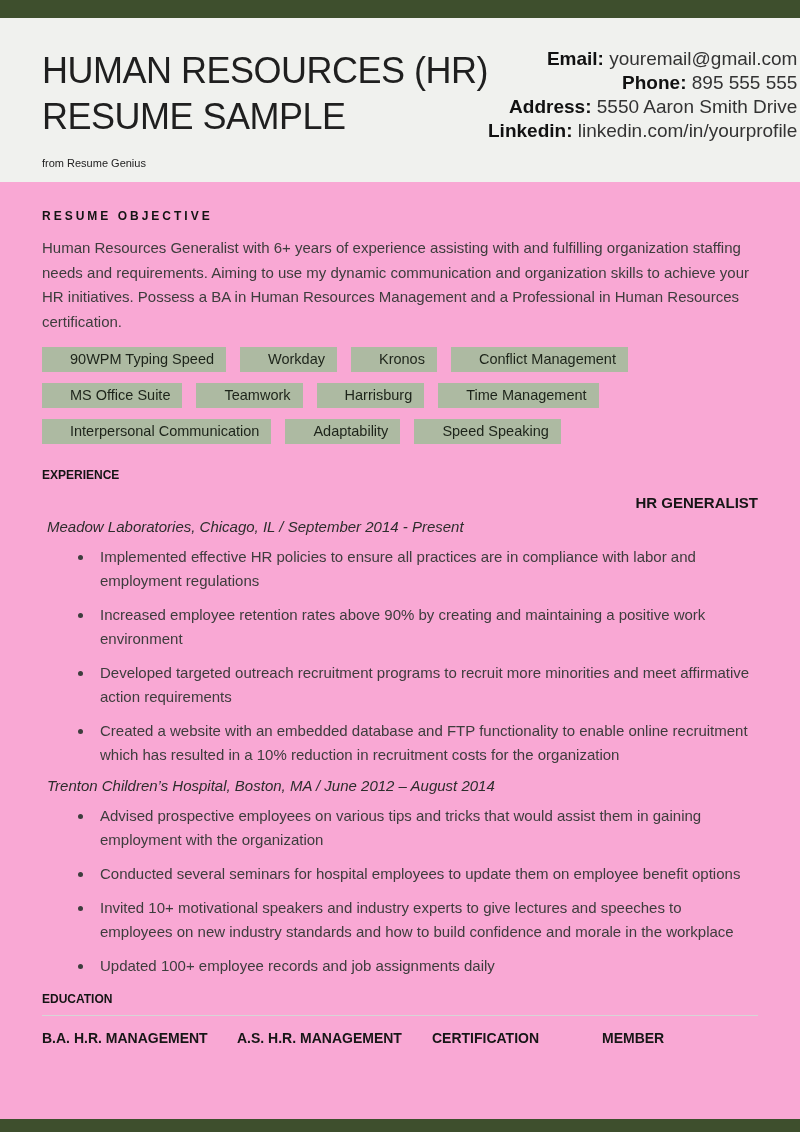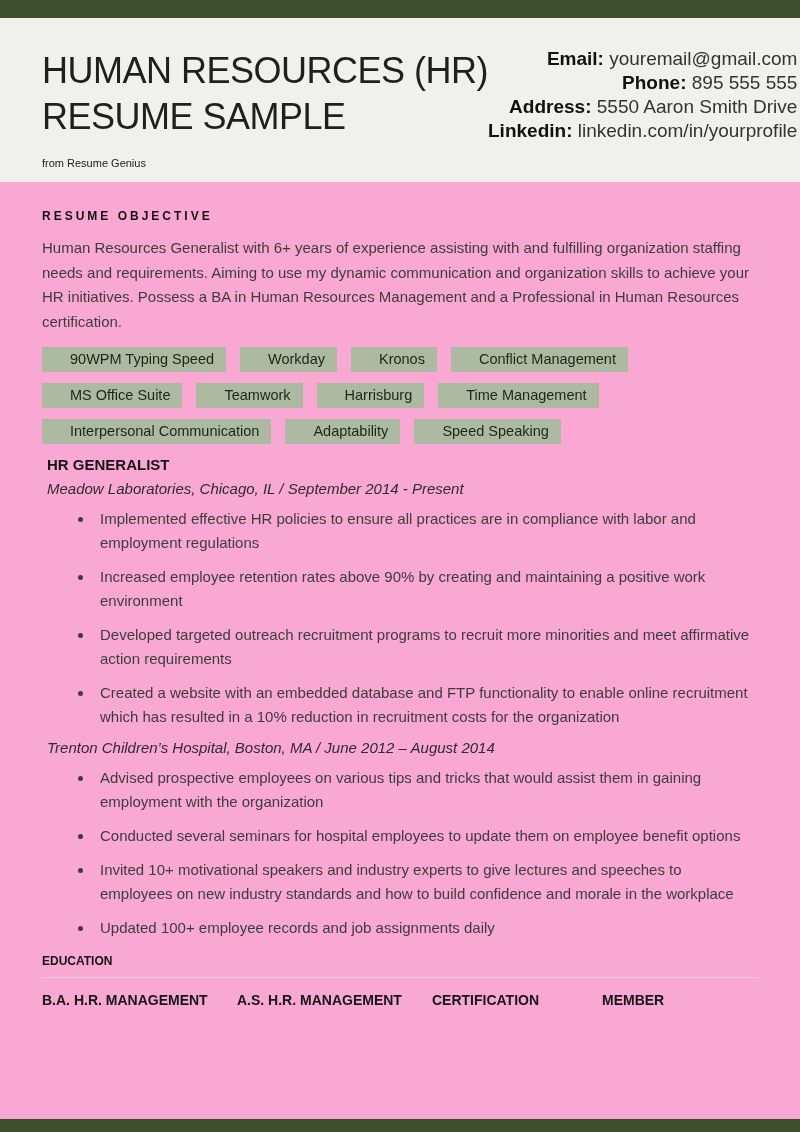--- a/index.html
+++ b/index.html
@@ -89,20 +89,21 @@
     white-space: nowrap;
   }
   .experience-heading { margin-top: 24px; }
   .job { margin-top: 6px; }
   .job-title {
     font-size: 15px;
     font-weight: bold;
     color: #161616;
     padding-left: 5px;
     margin-top: 12px;
+    text-align: right;
   }
   .job-meta {
     font-style: italic;
     font-size: 15px;
     color: #2d2d2d;
     padding-left: 5px;
     margin-top: 7px;
   }
   ul.job-bullets {
     margin-top: 10px;
@@ -182,20 +183,21 @@
       <span class="tag">Conflict Management</span>
       <span class="tag">MS Office Suite</span>
       <span class="tag">Teamwork</span>
       <span class="tag">Harrisburg</span>
       <span class="tag">Time Management</span>
       <span class="tag">Interpersonal Communication</span>
       <span class="tag">Adaptability</span>
       <span class="tag">Speed Speaking</span>
     </div>
 
+    <h2 class="section-heading experience-heading">EXPERIENCE</h2>
 
     <div class="job">
       <h3 class="job-title">HR GENERALIST</h3>
       <div class="job-meta">Meadow Laboratories, Chicago, IL  /  September 2014 - Present</div>
       <ul class="job-bullets">
         <li>Implemented effective HR policies to ensure all practices are in compliance with labor and employment regulations</li>
         <li>Increased employee retention rates above 90% by creating and maintaining a positive work environment</li>
         <li>Developed targeted outreach recruitment programs to recruit more minorities and meet affirmative action requirements</li>
         <li>Created a website with an embedded database and FTP functionality to enable online recruitment which has resulted in a 10% reduction in recruitment costs for the organization</li>
       </ul>

